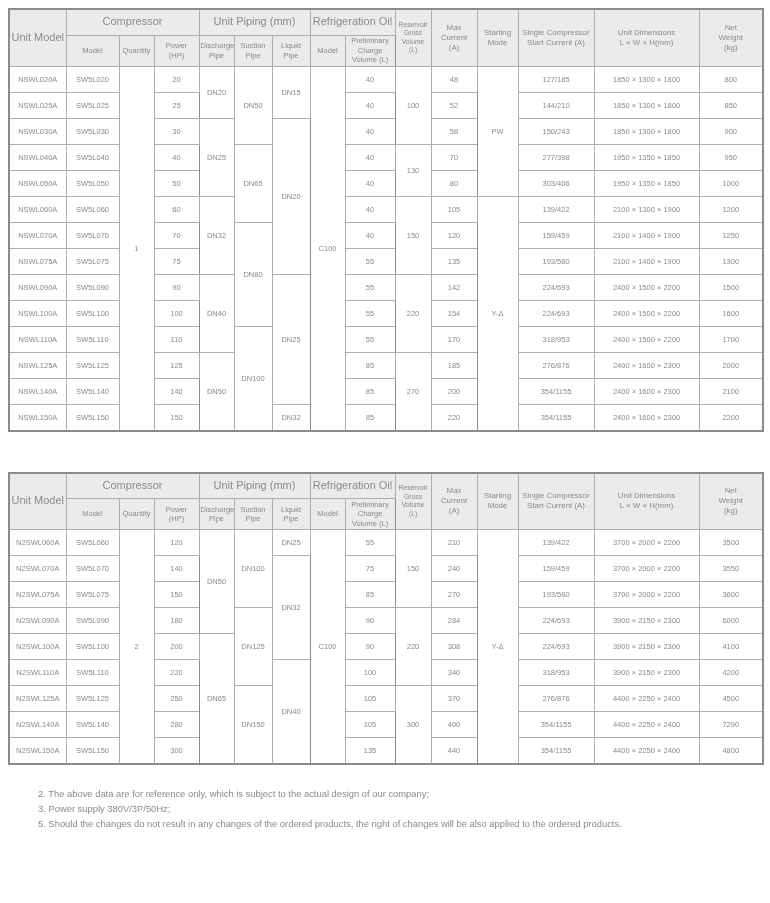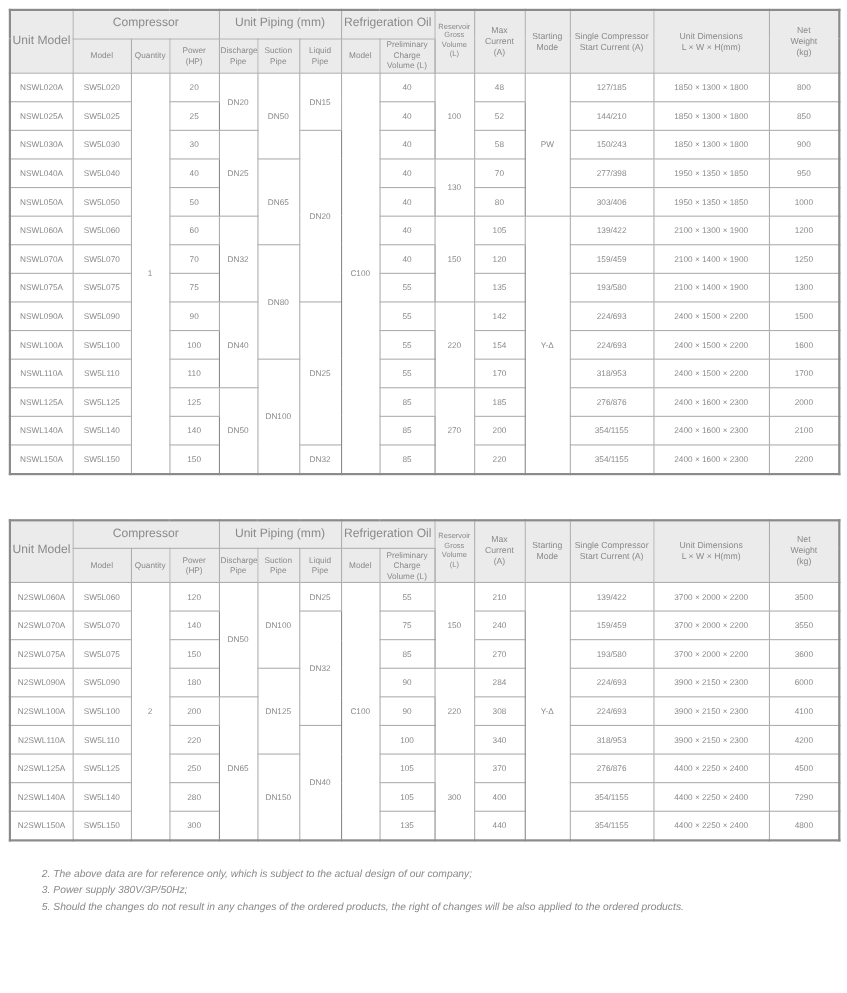--- a/index.html
+++ b/index.html
@@ -25,21 +25,21 @@
   table.spec thead tr:last-child th{font-size:7.5px;}
   table.spec th.rs{font-size:7.9px;}
   table.spec th.sm{font-size:6.8px;}
   table.spec tbody td{font-size:7.5px;height:25px;background:#fff;letter-spacing:0;}
   table.spec .gb{border-left:1.5px solid #8b8b8b;}
   .tbl2{margin-top:40px;}
   .notes{
     margin:21px 10px 0 10px;font-size:9.4px;color:#8a8a8a;line-height:1.6;
   }
   .note-first{padding-left:47px;text-indent:-47px;}
-  .note{margin-left:28px;padding-left:13px;text-indent:-13px;font-style:italic;}
+  .note{margin-left:28px;padding-left:13px;text-indent:-13px;}
 </style>
 </head>
 <body>
 
 <div class="page">
 
   <table class="spec tbl1">
     <colgroup>
       <col style="width:57px">
         <col style="width:53px">

